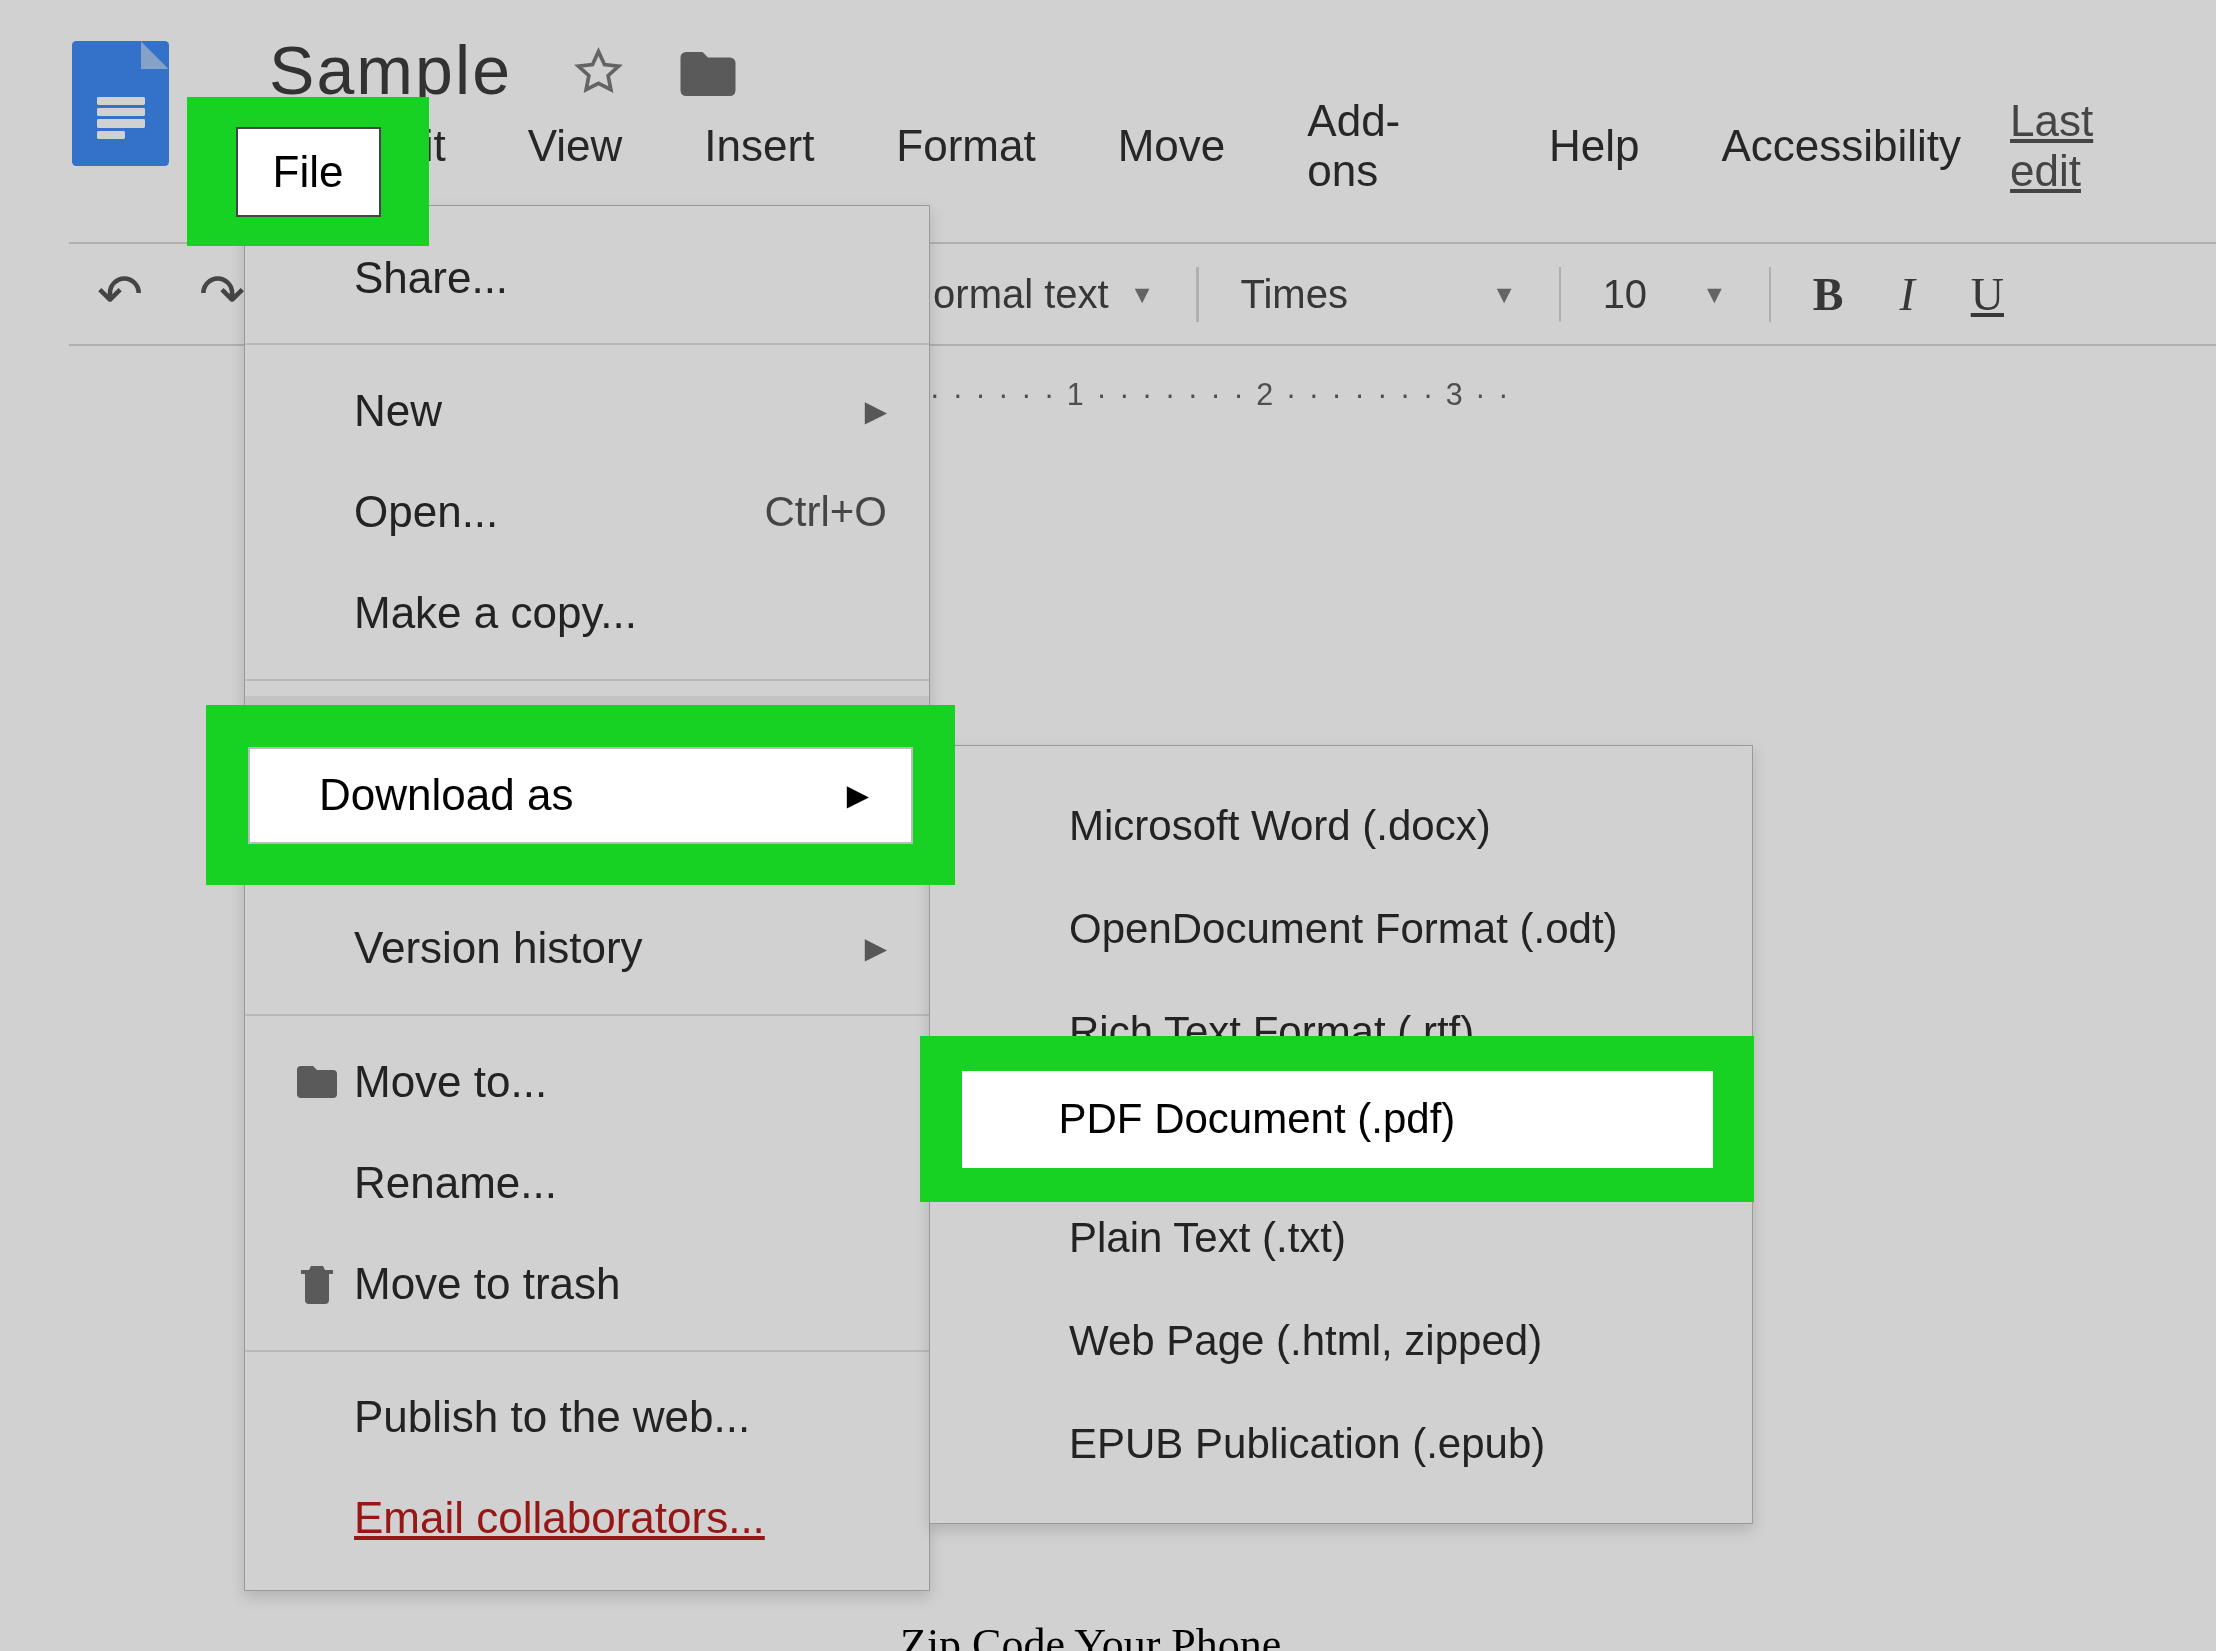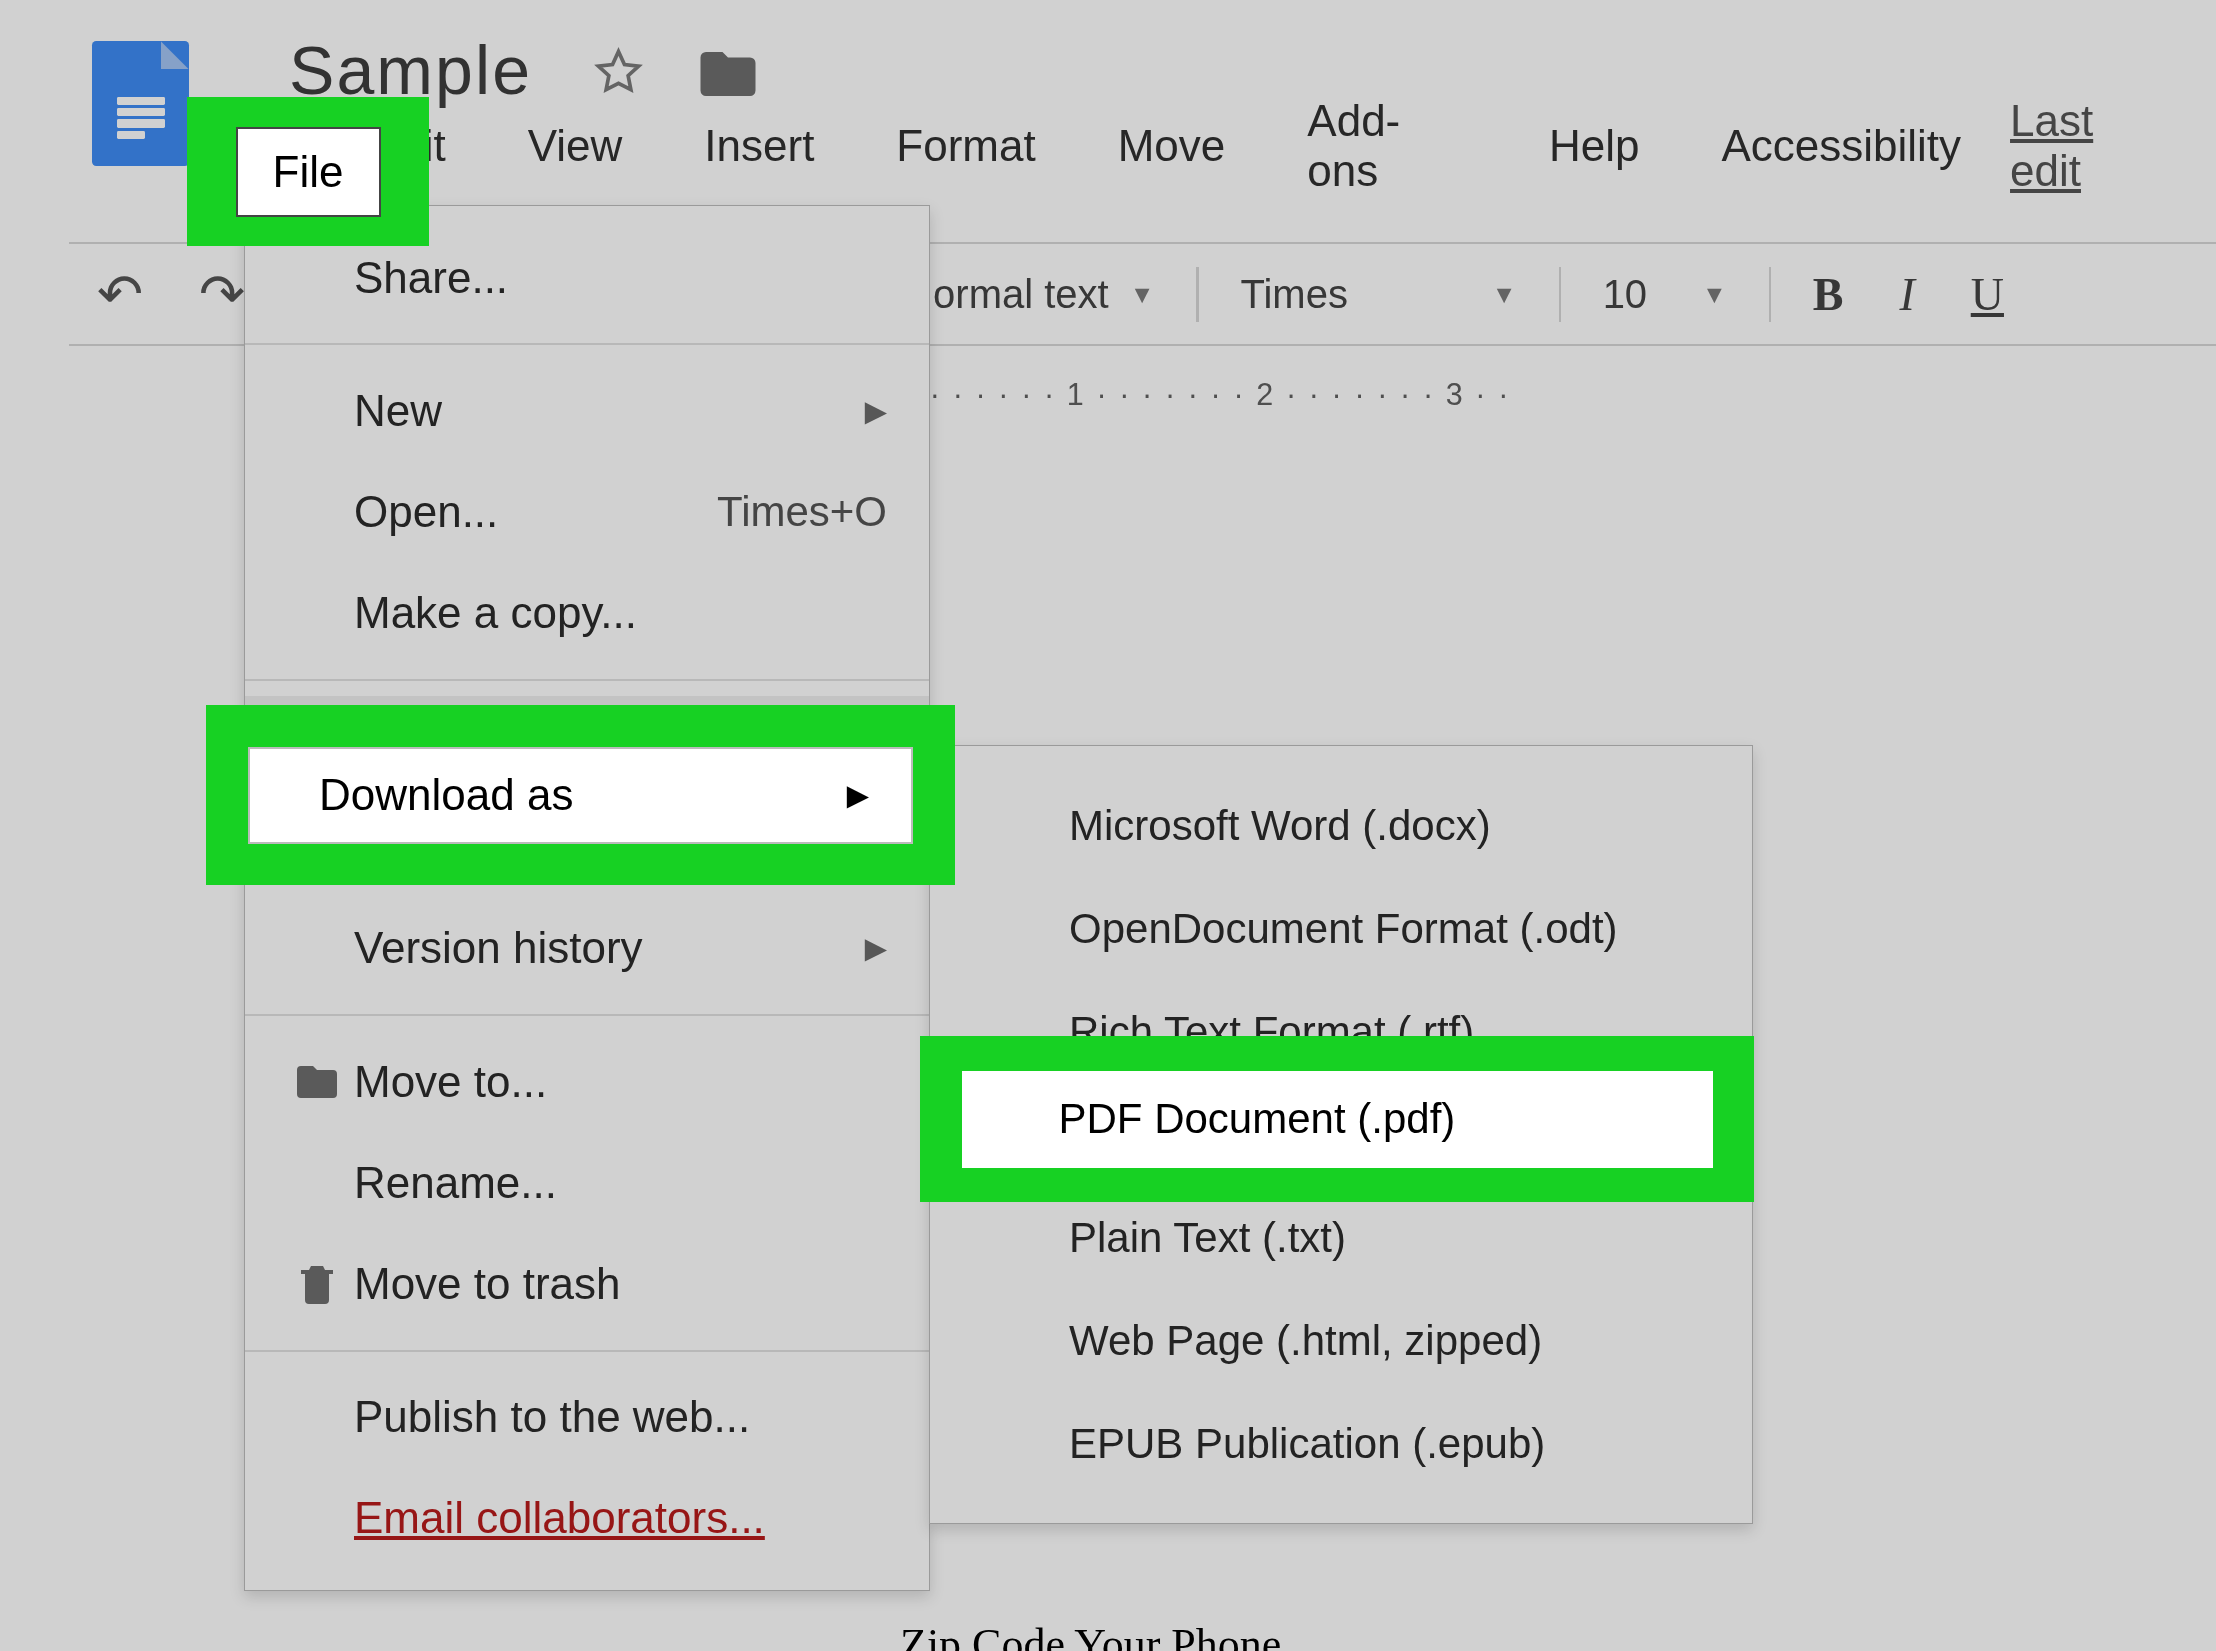--- a/index.html
+++ b/index.html
@@ -14,21 +14,21 @@
   .dim-overlay {
     position: absolute; inset: 0;
     background: rgba(0,0,0,0.18);
     z-index: 100;
     pointer-events: none;
   }
 
   
   .titlebar {
     position: absolute;
-    left: 92px; top: 31px;
+    left: 72px; top: 31px;
     right: 0;
     height: 201px;
   }
   .doc-logo {
     position: absolute; left: 0; top: 10.4px;
     width: 97px; height: 125px;
     background: #3f8cf4;
     border-radius: 4.2px;
     display: flex; align-items: center; justify-content: center;
   }
@@ -272,21 +272,21 @@
   <div class="mi">
       <span>Share...</span>
     </div>
   <div class="sep"></div>
   <div class="mi">
     <span>New</span>
     <span class="arrow">▶</span>
   </div>
   <div class="mi">
     <span>Open...</span>
-    <span class="shortcut">Times+O</span>
+    <span class="shortcut">Ctrl+O</span>
   </div>
   <div class="mi">
       <span>Make a copy...</span>
     </div>
   <div class="sep"></div>
   <div class="mi hover">
     <span>Download as</span>
     <span class="arrow">▶</span>
   </div>
   <div class="mi">

